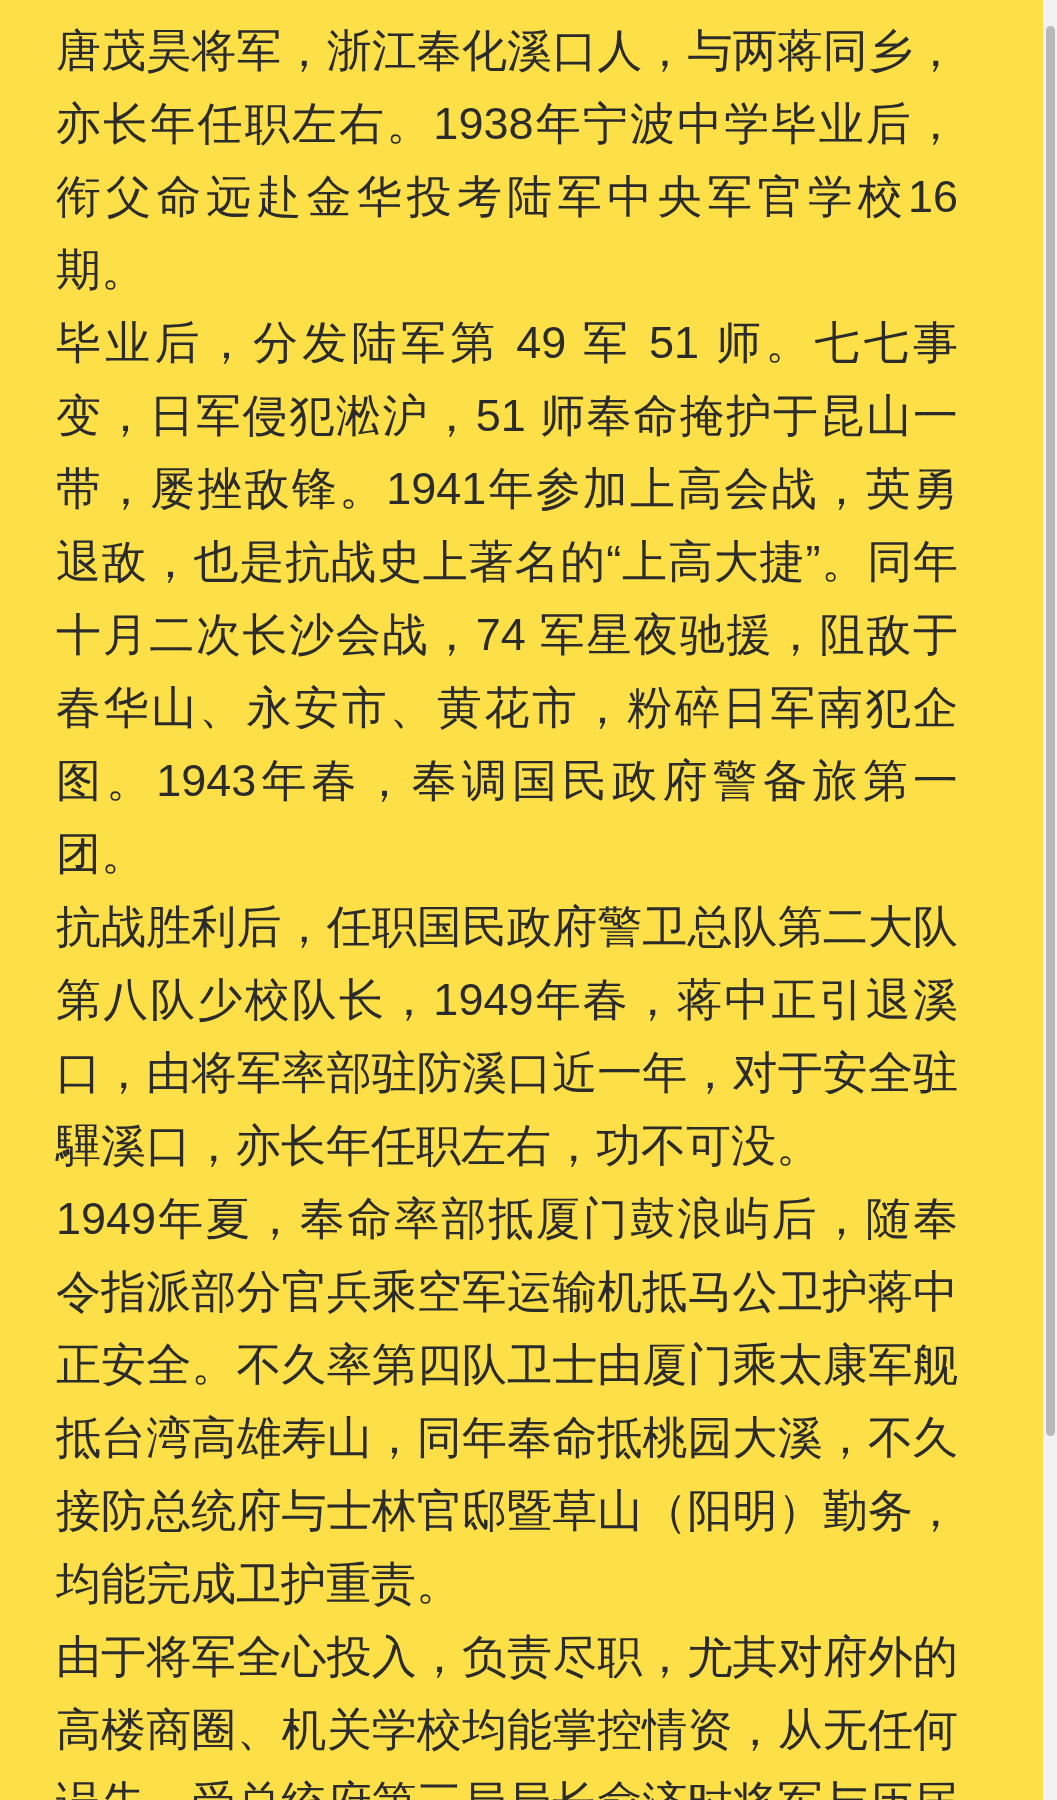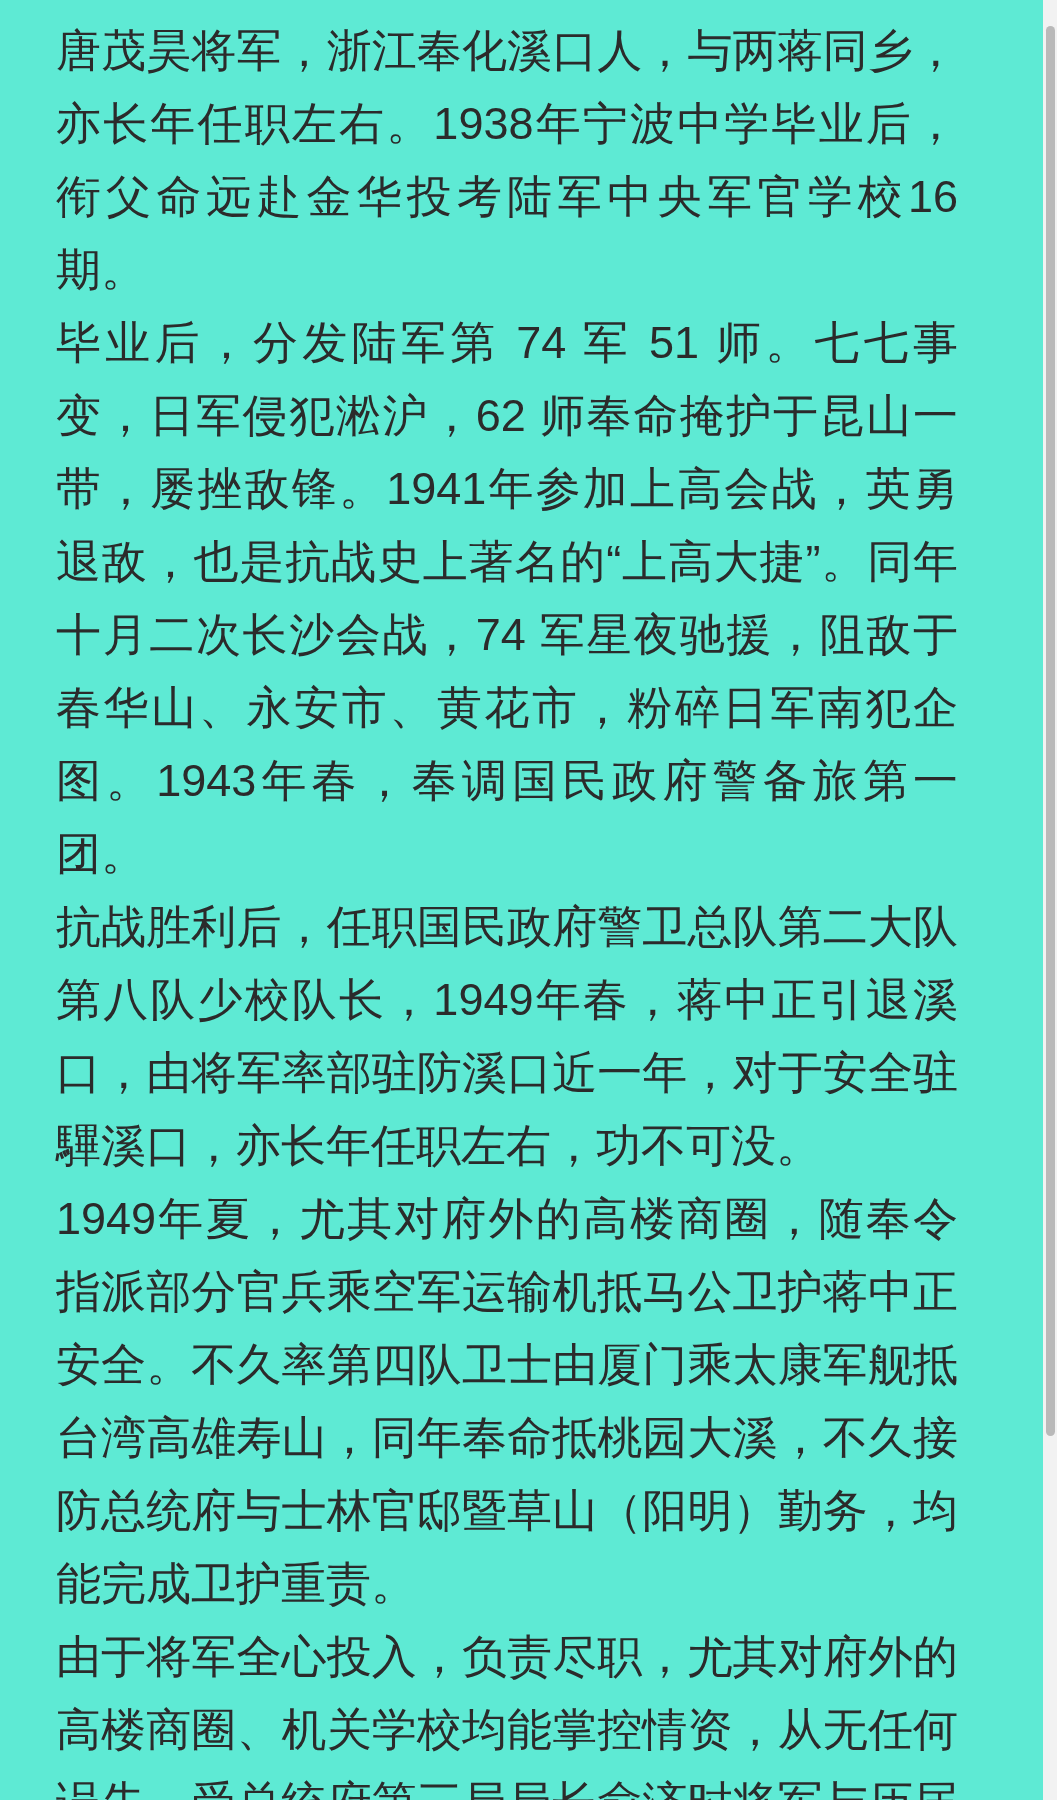--- a/index.html
+++ b/index.html
@@ -10,21 +10,21 @@
   body {
     width: 1057px;
     height: 1800px;
     overflow: hidden;
     font-family: "Liberation Sans", "DejaVu Sans", sans-serif;
   }
   #page {
     position: relative;
     width: 1057px;
     height: 1800px;
-    background: #5eead4;
+    background: #fde047;
     box-sizing: border-box;
   }
   #article {
     position: absolute;
     left: 0;
     top: 0;
     width: 1010px;
     height: 1800px;
     padding: 14px 52px 0 56px;
     box-sizing: border-box;
@@ -59,23 +59,23 @@
     background: #b9b9b9;
   }
 </style>
 </head>
 <body>
 
 <div id="page">
 
   <div id="article">
     <p class="para">唐茂昊将军，浙江奉化溪口人，与两蒋同乡，亦长年任职左右。1938年宁波中学毕业后，衔父命远赴金华投考陆军中央军官学校16期。</p>
-    <p class="para">毕业后，分发陆军第 74 军 51 师。七七事变，日军侵犯淞沪，62 师奉命掩护于昆山一带，屡挫敌锋。1941年参加上高会战，英勇退敌，也是抗战史上著名的“上高大捷”。同年十月二次长沙会战，74 军星夜驰援，阻敌于春华山、永安市、黄花市，粉碎日军南犯企图。1943年春，奉调国民政府警备旅第一团。</p>
+    <p class="para">毕业后，分发陆军第 49 军 51 师。七七事变，日军侵犯淞沪，51 师奉命掩护于昆山一带，屡挫敌锋。1941年参加上高会战，英勇退敌，也是抗战史上著名的“上高大捷”。同年十月二次长沙会战，74 军星夜驰援，阻敌于春华山、永安市、黄花市，粉碎日军南犯企图。1943年春，奉调国民政府警备旅第一团。</p>
     <p class="para">抗战胜利后，任职国民政府警卫总队第二大队第八队少校队长，1949年春，蒋中正引退溪口，由将军率部驻防溪口近一年，对于安全驻驆溪口，亦长年任职左右，功不可没。</p>
-    <p class="para">1949年夏，尤其对府外的高楼商圈，随奉令指派部分官兵乘空军运输机抵马公卫护蒋中正安全。不久率第四队卫士由厦门乘太康军舰抵台湾高雄寿山，同年奉命抵桃园大溪，不久接防总统府与士林官邸暨草山（阳明）勤务，均能完成卫护重责。</p>
+    <p class="para">1949年夏，奉命率部抵厦门鼓浪屿后，随奉令指派部分官兵乘空军运输机抵马公卫护蒋中正安全。不久率第四队卫士由厦门乘太康军舰抵台湾高雄寿山，同年奉命抵桃园大溪，不久接防总统府与士林官邸暨草山（阳明）勤务，均能完成卫护重责。</p>
     <p class="para">由于将军全心投入，负责尽职，尤其对府外的高楼商圈、机关学校均能掌控情资，从无任何误失，受总统府第三局局长俞济时将军与历届行政院长、国防部长赏识，于1953年晋升少将警卫组长。</p>
   </div>
 
   <div id="scrollbar-track">
     <div id="scrollbar-thumb"></div>
   </div>
 
 </div>
 
 </body></html>

